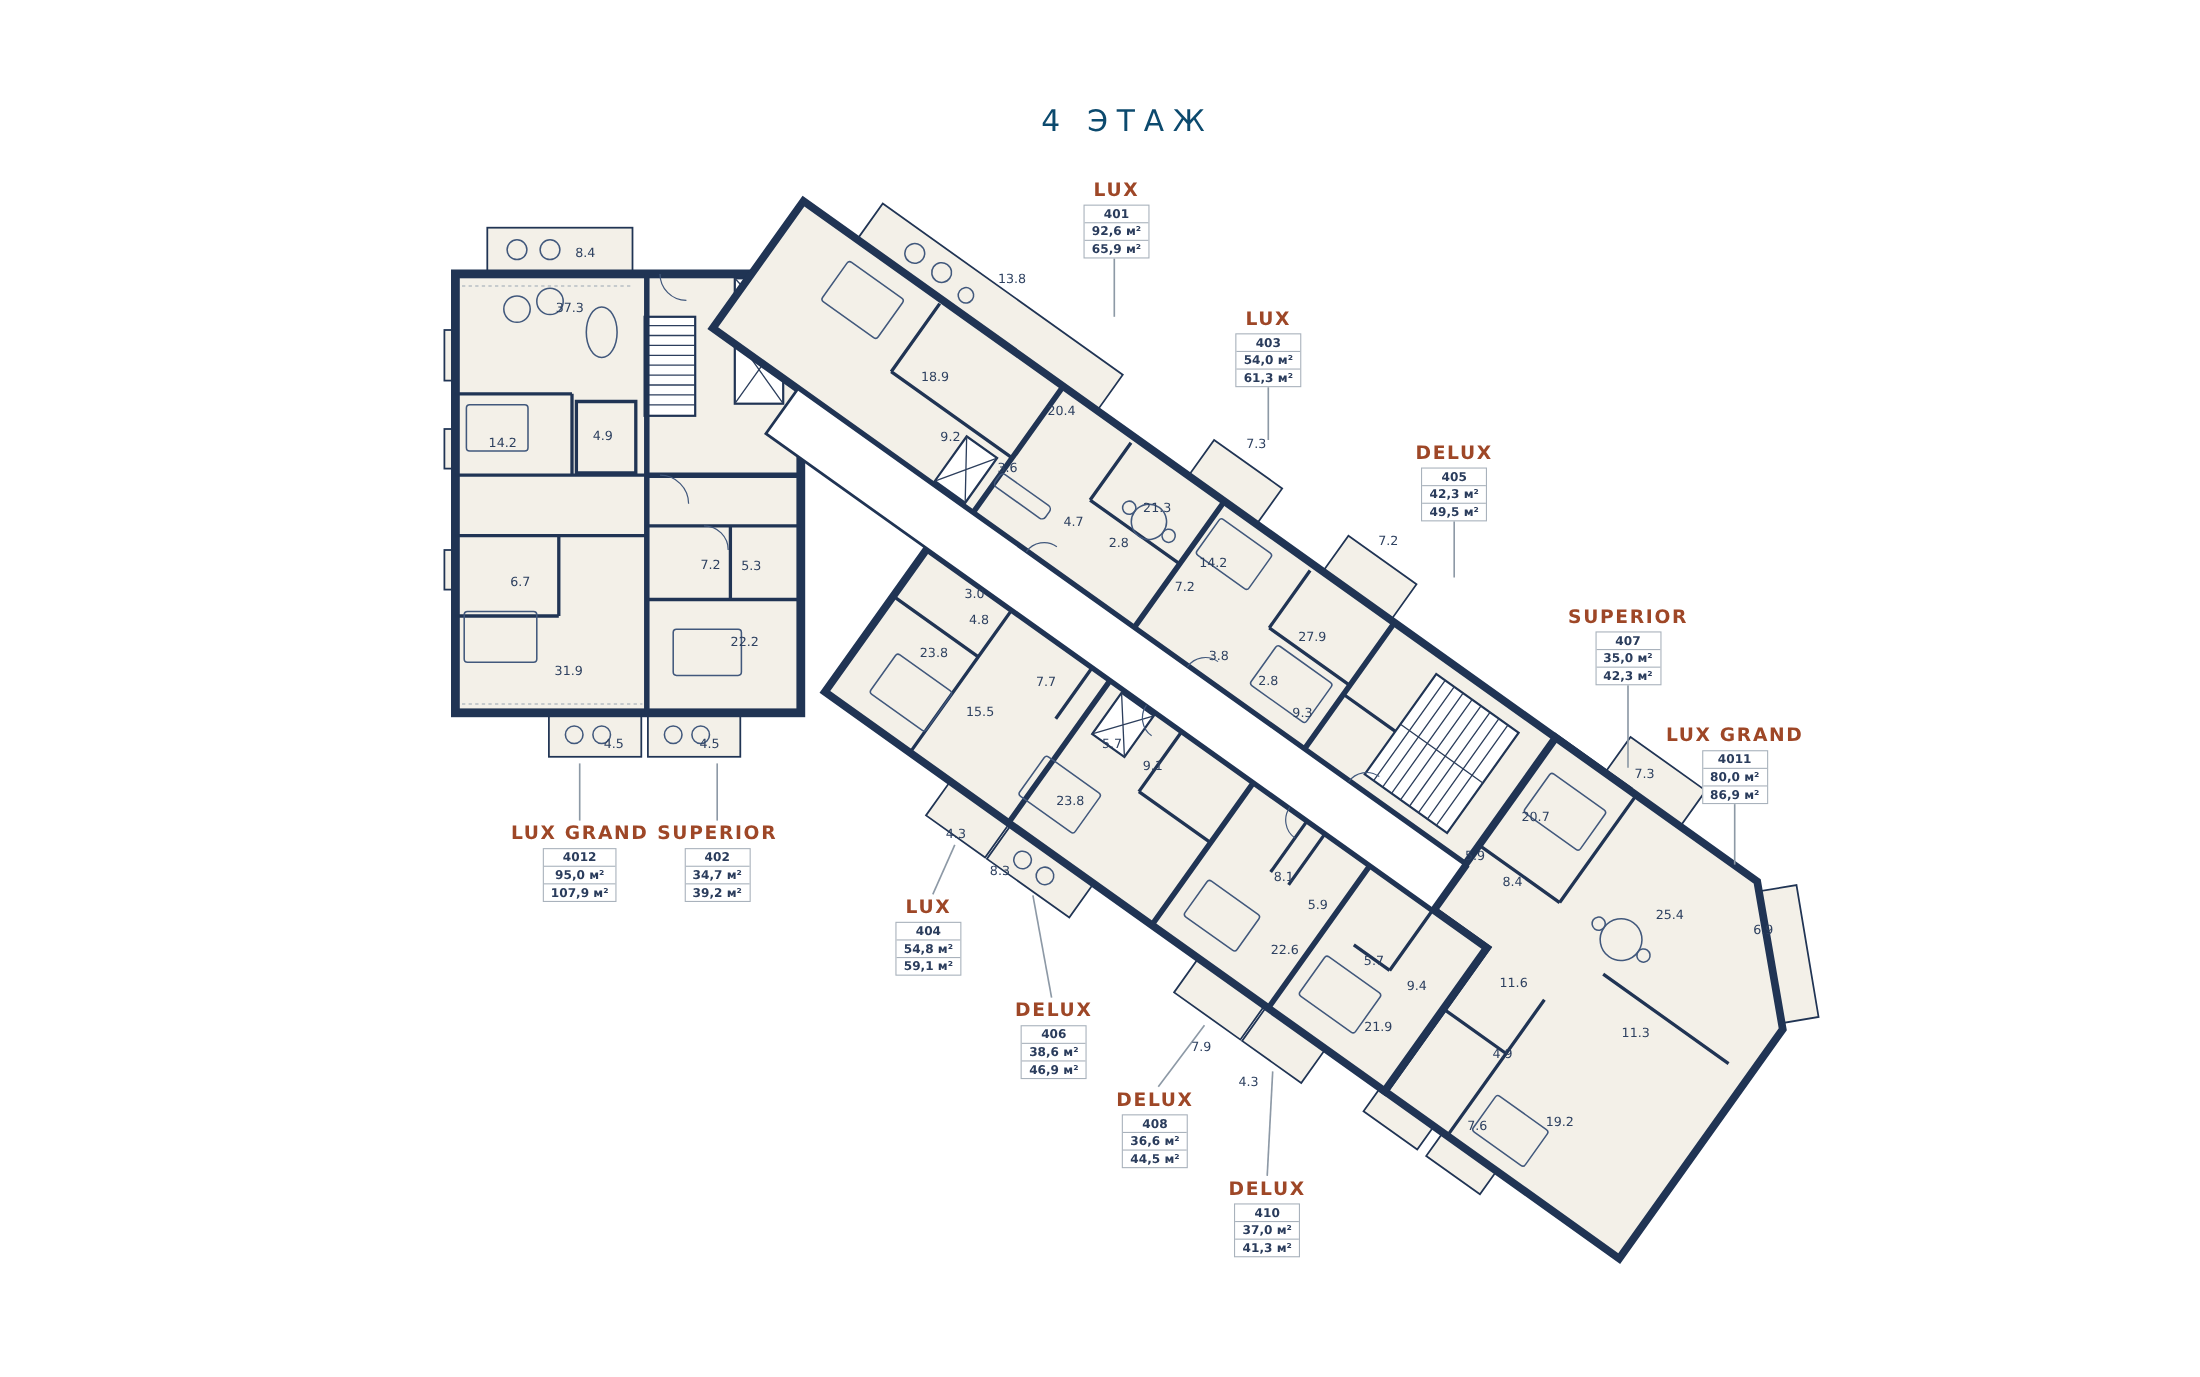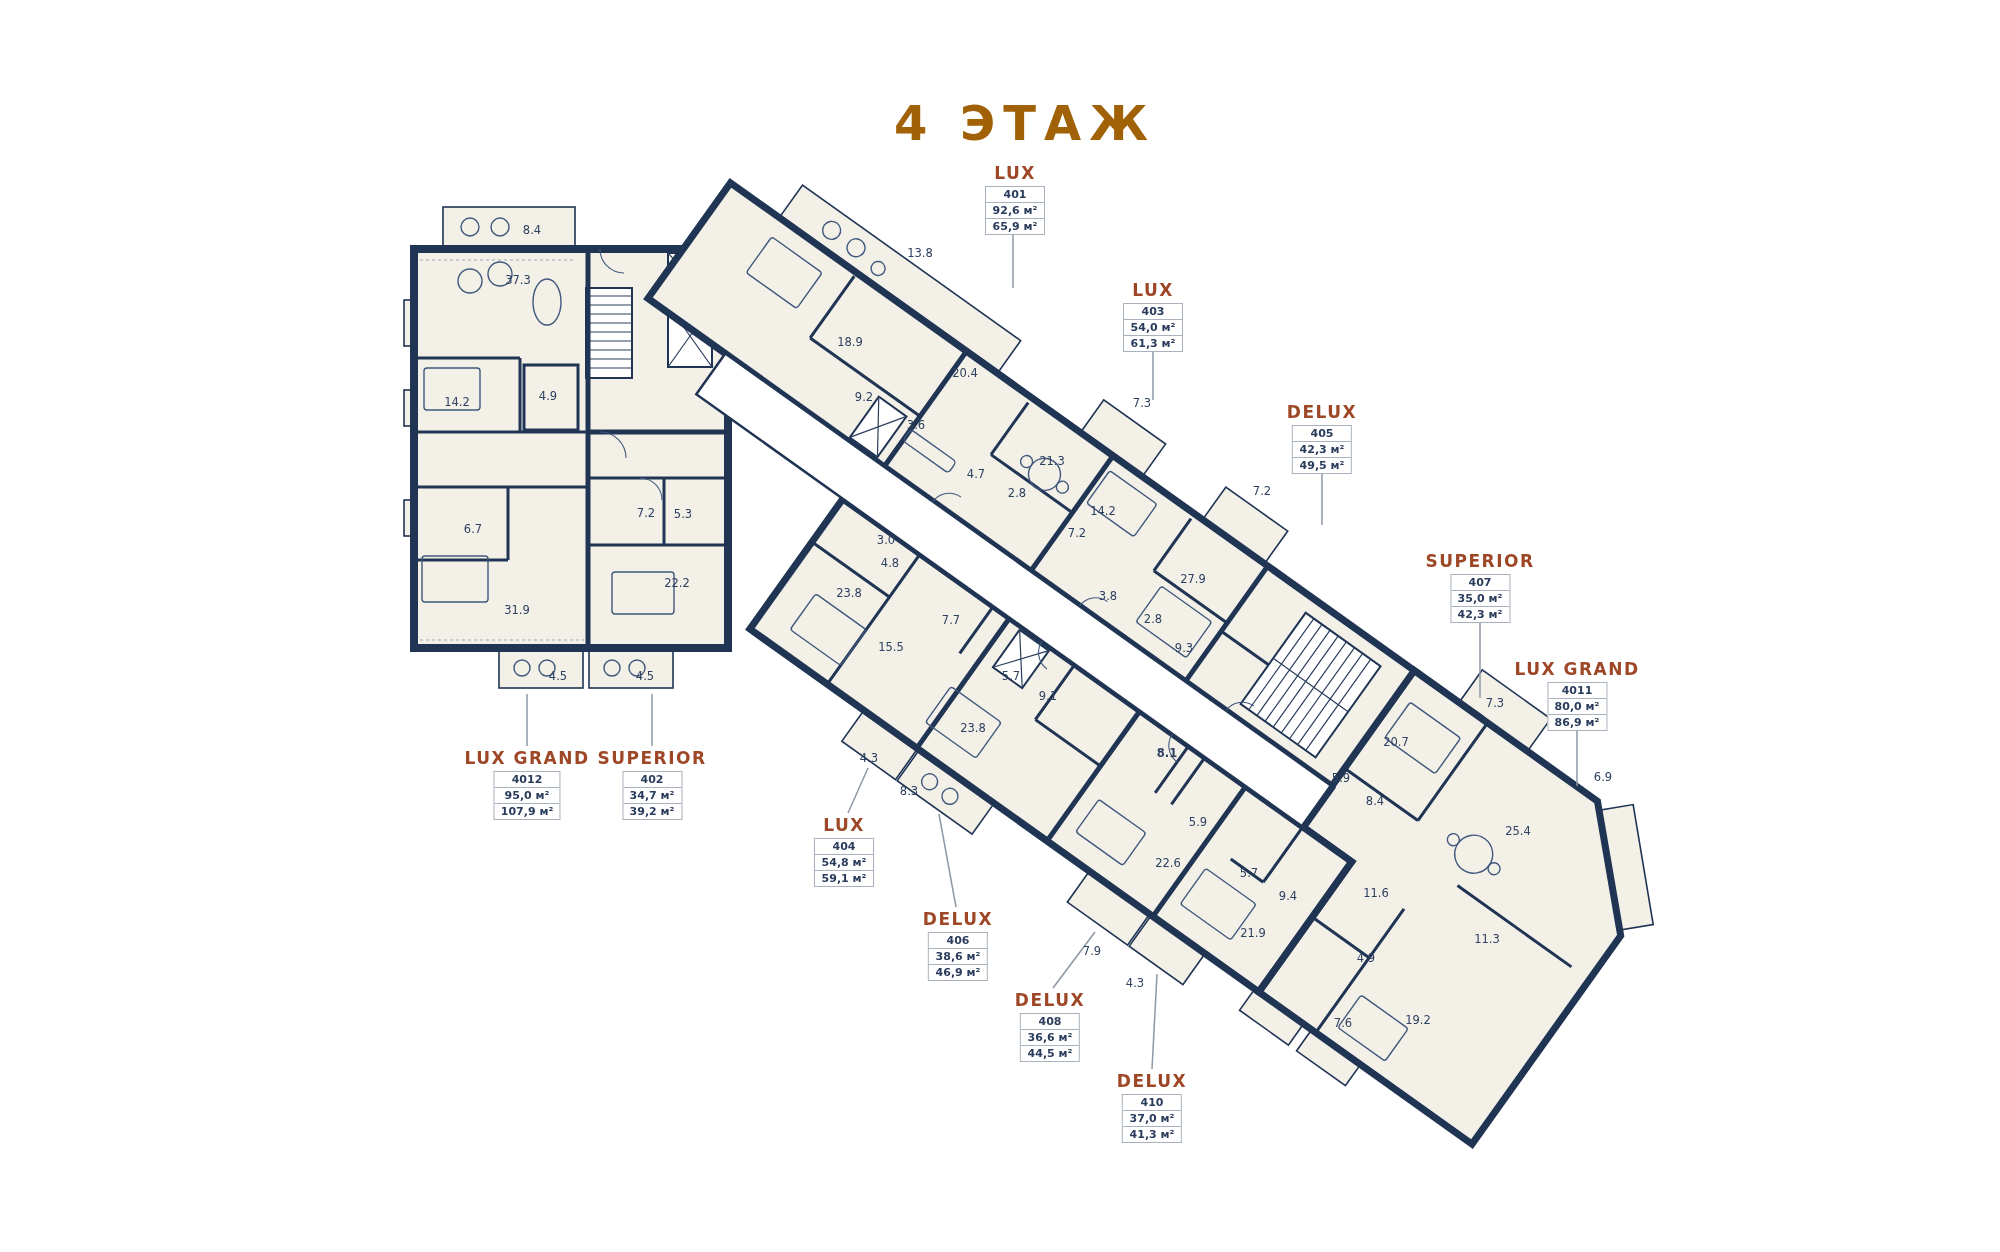--- a/index.html
+++ b/index.html
@@ -3,21 +3,21 @@
 <meta charset="utf-8">
 <style>
   :root{
     --navy:#203454; --rust:#9e4727; --cream:#f3f0e8; --boxborder:#a9b2bc; --labelnavy:#2e4160;
   }
   html,body{margin:0;padding:0;background:#ffffff;}
   body{font-family:"DejaVu Sans", sans-serif;}
   .stage{position:relative;width:2000px;height:1252px;background:#fff;overflow:hidden;}
   .floor-title{
     position:absolute;left:1025px;top:95px;transform:translateX(-50%);
-    font-size:48px;font-weight:bold;color:#a16207;letter-spacing:8px;white-space:nowrap;
+    font-size:27px;font-weight:normal;color:#0c4a6e;letter-spacing:8px;white-space:nowrap;
   }
   svg.plan{position:absolute;left:0;top:0;}
   
   .outer{fill:var(--cream);stroke:var(--navy);stroke-width:8;}
   .outer7{fill:var(--cream);stroke:var(--navy);stroke-width:7;}
   .corr{fill:#ffffff;stroke:var(--navy);stroke-width:2.5;}
   .w5{stroke:var(--navy);stroke-width:5;fill:none;}
   .w3{stroke:var(--navy);stroke-width:3;fill:none;}
   .balc{fill:var(--cream);stroke:var(--navy);stroke-width:1.6;}
   .shaft{fill:#ffffff;stroke:var(--navy);stroke-width:2;}
@@ -203,39 +203,39 @@
       <div class="room-label" style="left: 863px; top: 540px; margin-left: 23px;">3.0</div>
       <div class="room-label" style="left: 890px; top: 563px;">4.8</div>
       <div class="room-label" style="left: 849px; top: 593px;">23.8</div>
       <div class="room-label" style="left: 951px; top: 620px;">7.7</div>
       <div class="room-label" style="left: 891px; top: 647px;">15.5</div>
       <div class="room-label" style="left: 1011px; top: 676px;">5.7</div>
       <div class="room-label" style="left: 1048px; top: 696px;">9.1</div>
       <div class="room-label" style="left: 973px; top: 728px;">23.8</div>
       <div class="room-label" style="left: 869px; top: 758px;">4.3</div>
       <div class="room-label" style="left: 909px; top: 791px;">8.3</div>
-      <div class="room-label" style="left: 1167px; top: 753px; font-weight: bold;">8.1</div>
+      <div class="room-label" style="left: 1167px; top: 797px;">8.1</div>
       <div class="room-label" style="left: 1198px; top: 822px;">5.9</div>
       <div class="room-label" style="left: 1168px; top: 863px;">22.6</div>
       <div class="room-label" style="left: 1249px; top: 873px;">5.7</div>
       <div class="room-label" style="left: 1288px; top: 896px;">9.4</div>
       <div class="room-label" style="left: 1253px; top: 933px;">21.9</div>
       <div class="room-label" style="left: 1092px; top: 951px;">7.9</div>
       <div class="room-label" style="left: 1135px; top: 983px;">4.3</div>
       <div class="room-label" style="left: 1341px; top: 778px;">5.9</div>
       <div class="room-label" style="left: 1375px; top: 801px;">8.4</div>
       <div class="room-label" style="left: 1376px; top: 893px;">11.6</div>
       <div class="room-label" style="left: 1366px; top: 958px;">4.9</div>
       <div class="room-label" style="left: 1343px; top: 1023px;">7.6</div>
       <div class="room-label" style="left: 1418px; top: 1008px; margin-top: 12px;">19.2</div>
       <div class="room-label" style="left: 1487px; top: 939px;">11.3</div>
       <div class="room-label" style="left: 1396px; top: 719px; margin-top: 23px;">20.7</div>
       <div class="room-label" style="left: 1495px; top: 703px;">7.3</div>
       <div class="room-label" style="left: 1518px; top: 831px;">25.4</div>
-      <div class="room-label" style="left: 1603px; top: 777px;">6.9</div>
+      <div class="room-label" style="left: 1603px; top: 845px;">6.9</div>
     </div>
   <div id="unit-labels">
       <div class="unit-label" style="left: 1015px; top: 163px;"><div class="unit-type">LUX</div><div class="unit-box"><div class="unit-row">401</div><div class="unit-row">92,6 м²</div><div class="unit-row">65,9 м²</div></div></div>
       <div class="unit-label" style="left: 1153px; top: 280px;"><div class="unit-type">LUX</div><div class="unit-box"><div class="unit-row">403</div><div class="unit-row">54,0 м²</div><div class="unit-row">61,3 м²</div></div></div>
       <div class="unit-label" style="left: 1322px; top: 402px;"><div class="unit-type">DELUX</div><div class="unit-box"><div class="unit-row">405</div><div class="unit-row">42,3 м²</div><div class="unit-row">49,5 м²</div></div></div>
       <div class="unit-label" style="left: 1480px; top: 551px;"><div class="unit-type">SUPERIOR</div><div class="unit-box"><div class="unit-row">407</div><div class="unit-row">35,0 м²</div><div class="unit-row">42,3 м²</div></div></div>
       <div class="unit-label" style="left: 1577px; top: 659px;"><div class="unit-type">LUX GRAND</div><div class="unit-box"><div class="unit-row">4011</div><div class="unit-row">80,0 м²</div><div class="unit-row">86,9 м²</div></div></div>
       <div class="unit-label" style="left: 527px; top: 748px;"><div class="unit-type">LUX GRAND</div><div class="unit-box"><div class="unit-row">4012</div><div class="unit-row">95,0 м²</div><div class="unit-row">107,9 м²</div></div></div>
       <div class="unit-label" style="left: 652px; top: 748px;"><div class="unit-type">SUPERIOR</div><div class="unit-box"><div class="unit-row">402</div><div class="unit-row">34,7 м²</div><div class="unit-row">39,2 м²</div></div></div>
       <div class="unit-label" style="left: 844px; top: 815px;"><div class="unit-type">LUX</div><div class="unit-box"><div class="unit-row">404</div><div class="unit-row">54,8 м²</div><div class="unit-row">59,1 м²</div></div></div>

